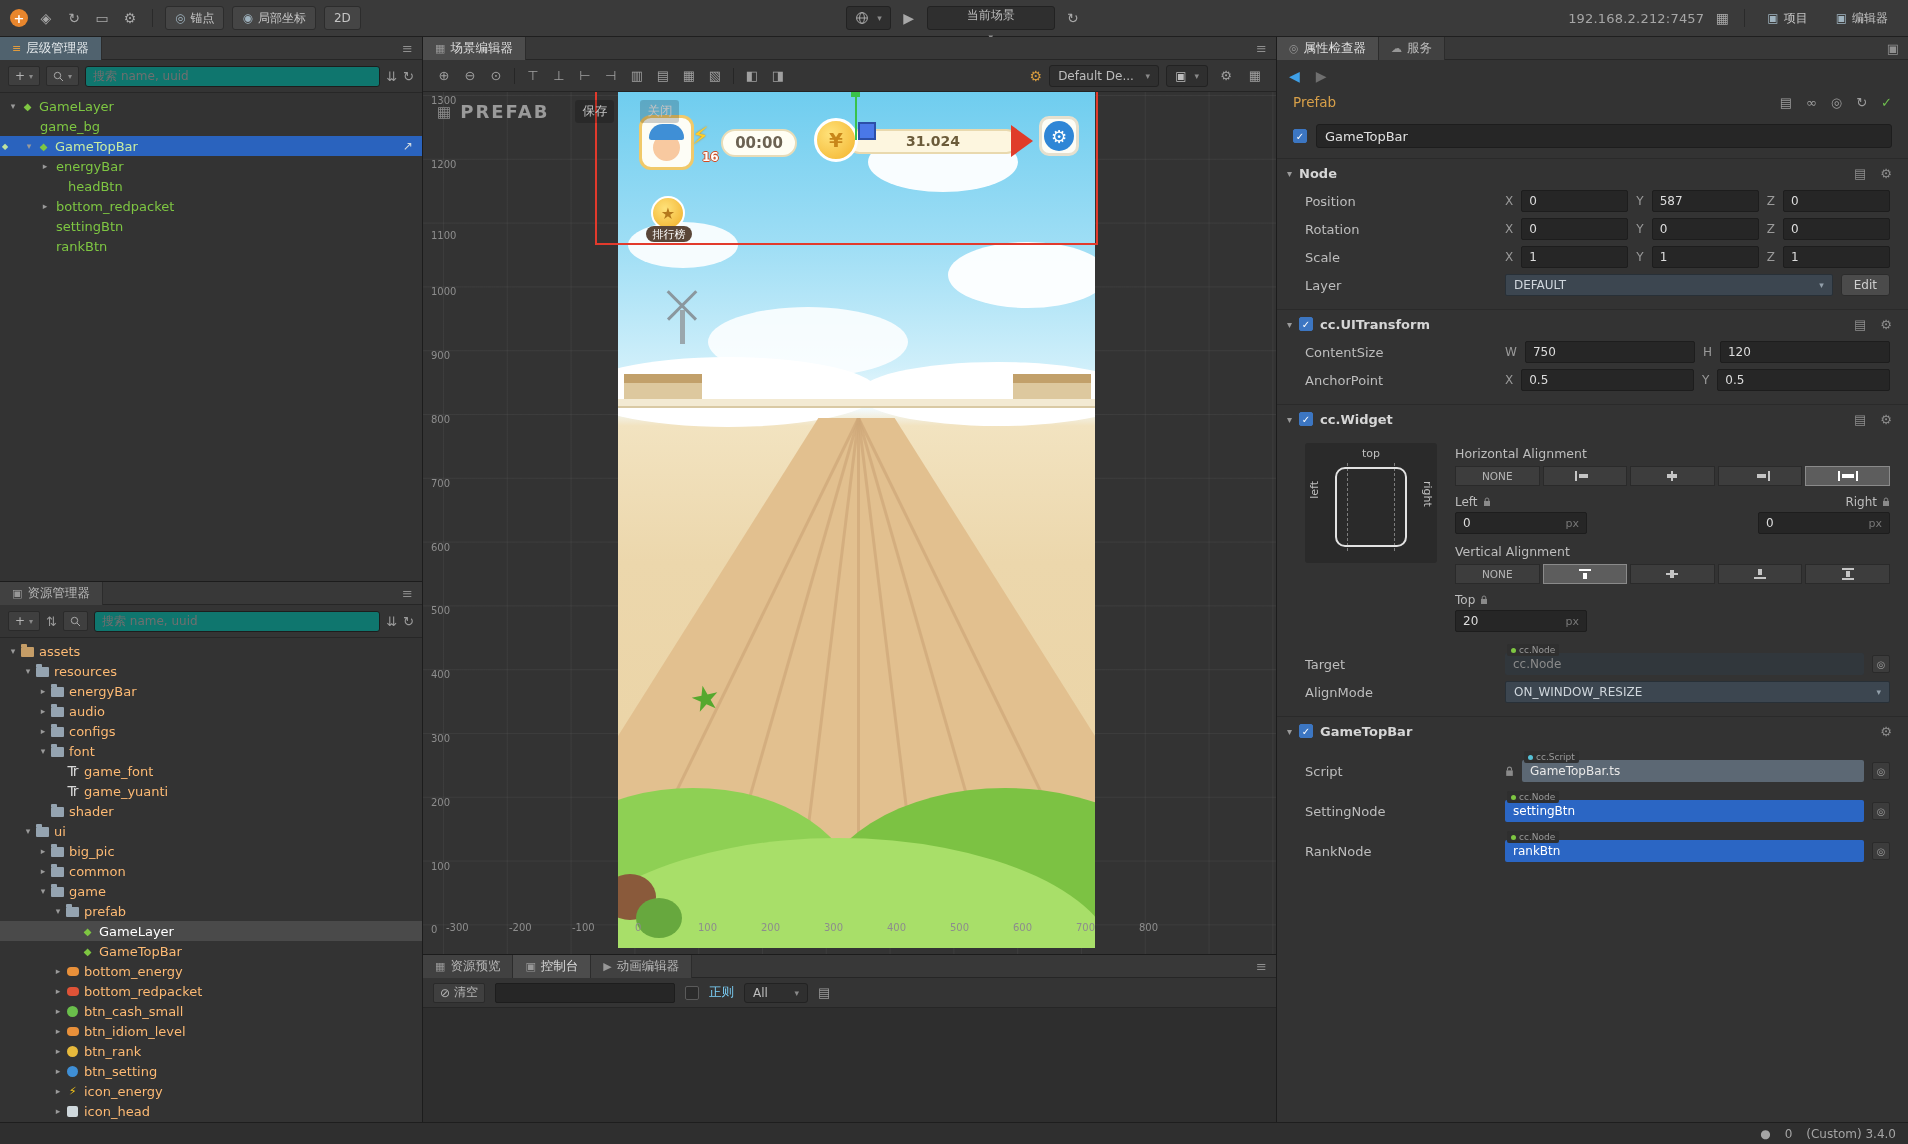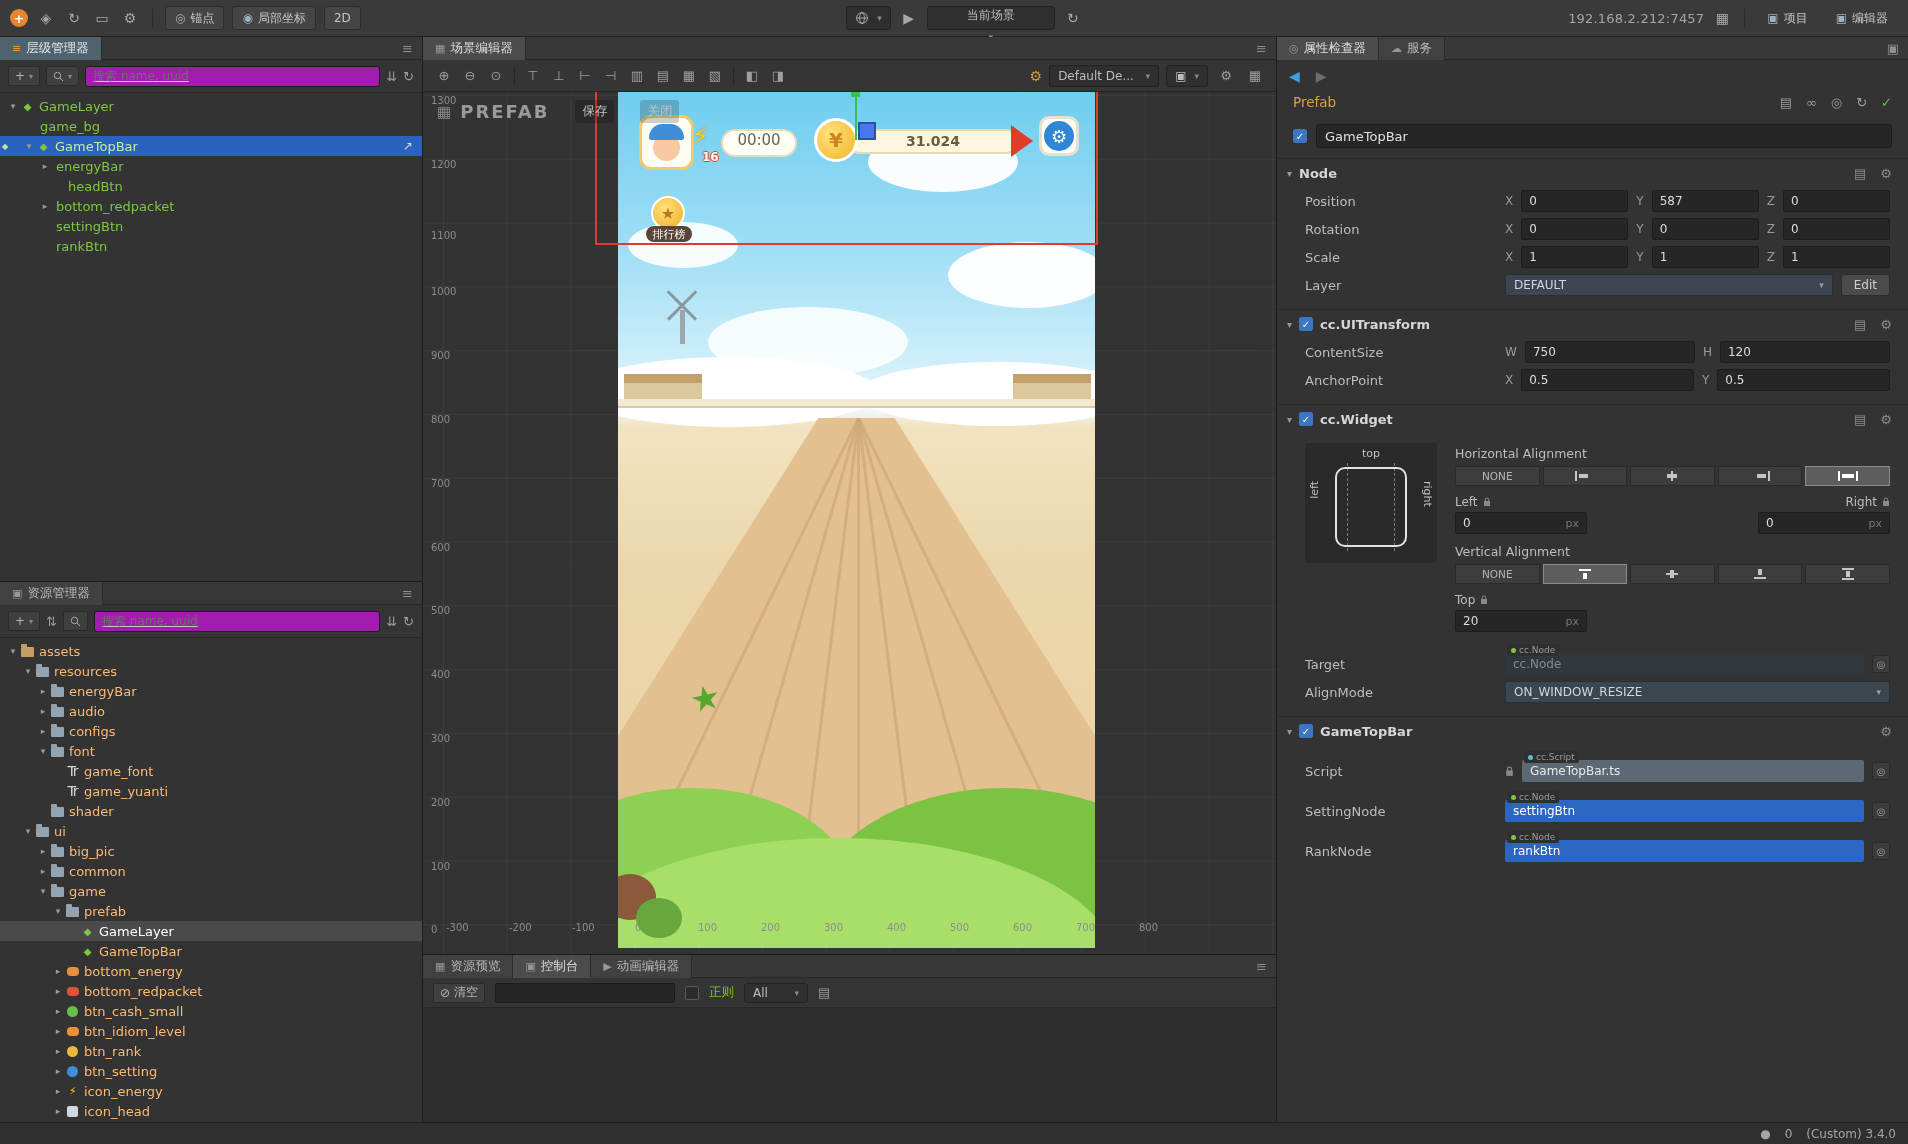--- a/index.html
+++ b/index.html
@@ -38,21 +38,21 @@
   .tab.active { background:#4c4c4c; color:#dedede; }
   .tabbar .spacer { flex:1; }
   .menu-icon { color:#909090; padding:0 9px; font-size:13px; }
 
   .panel-toolbar { height:33px; flex:none; background:#343434; border-bottom:1px solid #272727;
     display:flex; align-items:center; gap:6px; padding:0 8px; }
   .mini-chip { display:flex; align-items:center; gap:4px; height:20px; padding:0 6px;
     background:#3f3f3f; border:1px solid #2a2a2a; border-radius:2px; color:#b5b5b5; font-size:12px; }
   .mini-chip .caret { font-size:8px; color:#8a8a8a; }
   .search-box { flex:1; display:flex; align-items:center; gap:6px; height:21px; padding:0 7px;
-    background:#a21caf; border:1px solid #1d1d1d; border-radius:3px;text-decoration:underline; }
+    background:#0f766e; border:1px solid #1d1d1d; border-radius:3px; }
   .search-box input { flex:1; background:transparent; border:none; outline:none; color:#cfcfcf;
     font-size:12px; font-family:inherit; min-width:0; }
   .search-box input::placeholder { color:#6f6f6f; }
   .ghost-icon { color:#9a9a9a; font-size:13px; }
 
   .tree { flex:1; overflow:hidden; background:#333333; padding-top:3px; }
   .tree-row { height:20px; display:flex; align-items:center; position:relative; cursor:default; }
   .tree-row.selected-blue { background:#2a63be; }
   .tree-row.selected-gray { background:#4a4a4a; }
   .tree-arrow { width:14px; flex:none; text-align:center; color:#9a9a9a; font-size:9px; }
@@ -116,22 +116,22 @@
 
   .gtb { position:absolute; left:0; top:0; width:100%; height:160px; z-index:5; }
   .avatar-chip { position:absolute; left:21px; top:23px; width:55px; height:55px; background:#fdfdf6;
     border:3px solid #f0c96a; border-radius:12px; overflow:hidden; }
   .avatar-face { position:absolute; left:11px; top:16px; width:27px; height:27px; border-radius:50%; background:#f8c9a0; }
   .avatar-hat { position:absolute; left:7px; top:6px; width:35px; height:16px; border-radius:16px 16px 3px 3px; background:#3f8fd6; }
   .energy-bolt { position:absolute; left:74px; top:30px; color:#ffd028; font-size:24px; text-shadow:0 0 2px #c97b12; }
   .energy-count { position:absolute; left:84px; top:58px; color:#fff; font-size:12px; font-weight:bold;
     text-shadow:-1px 0 #d24c22,1px 0 #d24c22,0 -1px #d24c22,0 1px #d24c22; }
   .timer-pill { position:absolute; left:103px; top:37px; width:76px; height:28px; background:#fffef4;
-    border:2px solid #e8dcb8; border-radius:14px; display:flex; align-items:flex-start; justify-content:center;
-    color:#6b6252; font-weight:normal; font-size:15px; }
+    border:2px solid #e8dcb8; border-radius:14px; display:flex; align-items:center; justify-content:center;
+    color:#6b6252; font-weight:bold; font-size:15px; }
   .coin-bar { position:absolute; left:229px; top:37px; width:172px; height:25px; background:#fdf6df;
     border:2px solid #e9d9ae; border-radius:13px; }
   .coin-bar .val { position:absolute; left:0; right:0; top:2px; text-align:center; color:#6b5b3a;
     font-weight:bold; font-size:14px; }
   .coin { position:absolute; left:196px; top:26px; width:44px; height:44px; border-radius:50%;
     background:radial-gradient(circle at 35% 35%, #ffe27a, #f3b32c); border:3px solid #fff;
     display:flex; align-items:center; justify-content:center; color:#c8861a; font-weight:bold; font-size:20px; }
   .bar-knob { position:absolute; left:240px; top:30px; width:18px; height:18px; background:#4a78e8;
     border:2px solid #2c4fa8; z-index:6; }
   .bar-arrow { position:absolute; left:393px; top:33px; width:0; height:0; border-top:16px solid transparent;
@@ -155,21 +155,21 @@
   
   .console { height:168px; flex:none; display:flex; flex-direction:column; border-top:1px solid #1c1c1c; }
   .console-toolbar { height:30px; flex:none; background:#343434; border-bottom:1px solid #262626;
     display:flex; align-items:center; gap:10px; padding:0 10px; }
   .console-input { width:180px; height:20px; background:#262626; border:1px solid #1d1d1d; border-radius:2px;
     color:#ccc; padding:0 6px; font-size:12px; font-family:inherit; outline:none; }
   .checkbox { width:14px; height:14px; border:1px solid #5a5a5a; border-radius:2px; background:#2b2b2b;
     display:flex; align-items:center; justify-content:center; font-size:10px; color:#fff; }
   .checkbox.checked { background:#3c76c2; border-color:#3c76c2; }
   .console-log { flex:1; background:#2e2e2e; }
-  .lbl { color:#84cc16; font-size:12.5px; }
+  .lbl { color:#7dd3fc; font-size:12.5px; }
 
   
   .insp-scroll { flex:1; overflow:hidden; background:#333; }
   .nav-row { display:flex; gap:16px; padding:8px 12px 4px; align-items:center; }
   .nav-back { color:#3fa0e8; font-size:14px; }
   .nav-fwd { color:#6f6f6f; font-size:14px; }
   .prefab-row { display:flex; align-items:center; padding:6px 16px; }
   .prefab-badge { color:#d8a049; font-size:13.5px; }
   .prefab-icons { margin-left:auto; display:flex; gap:14px; }
   .pic { color:#9c9c9c; font-size:13px; }

